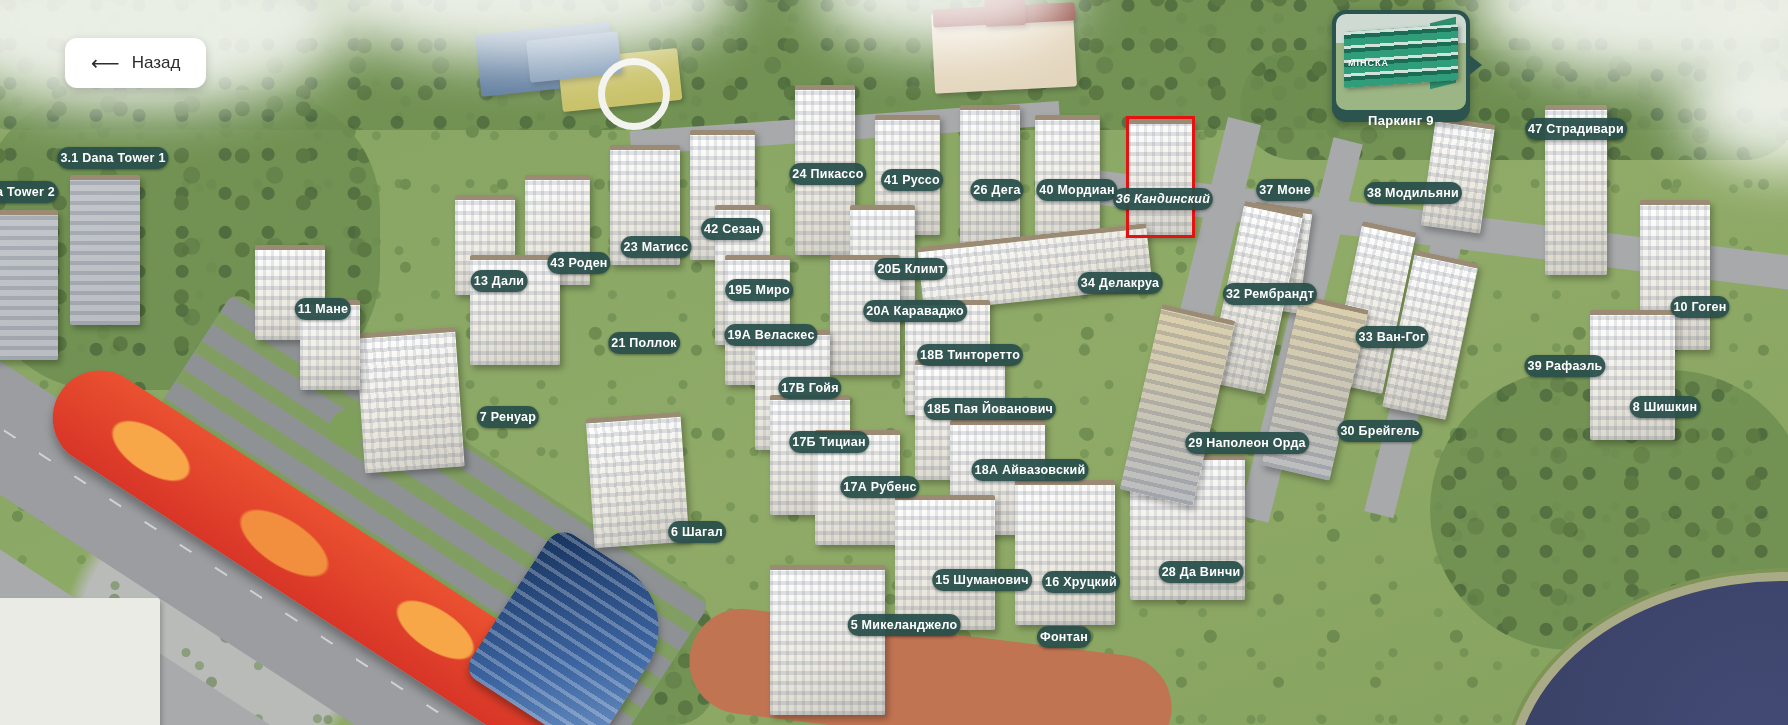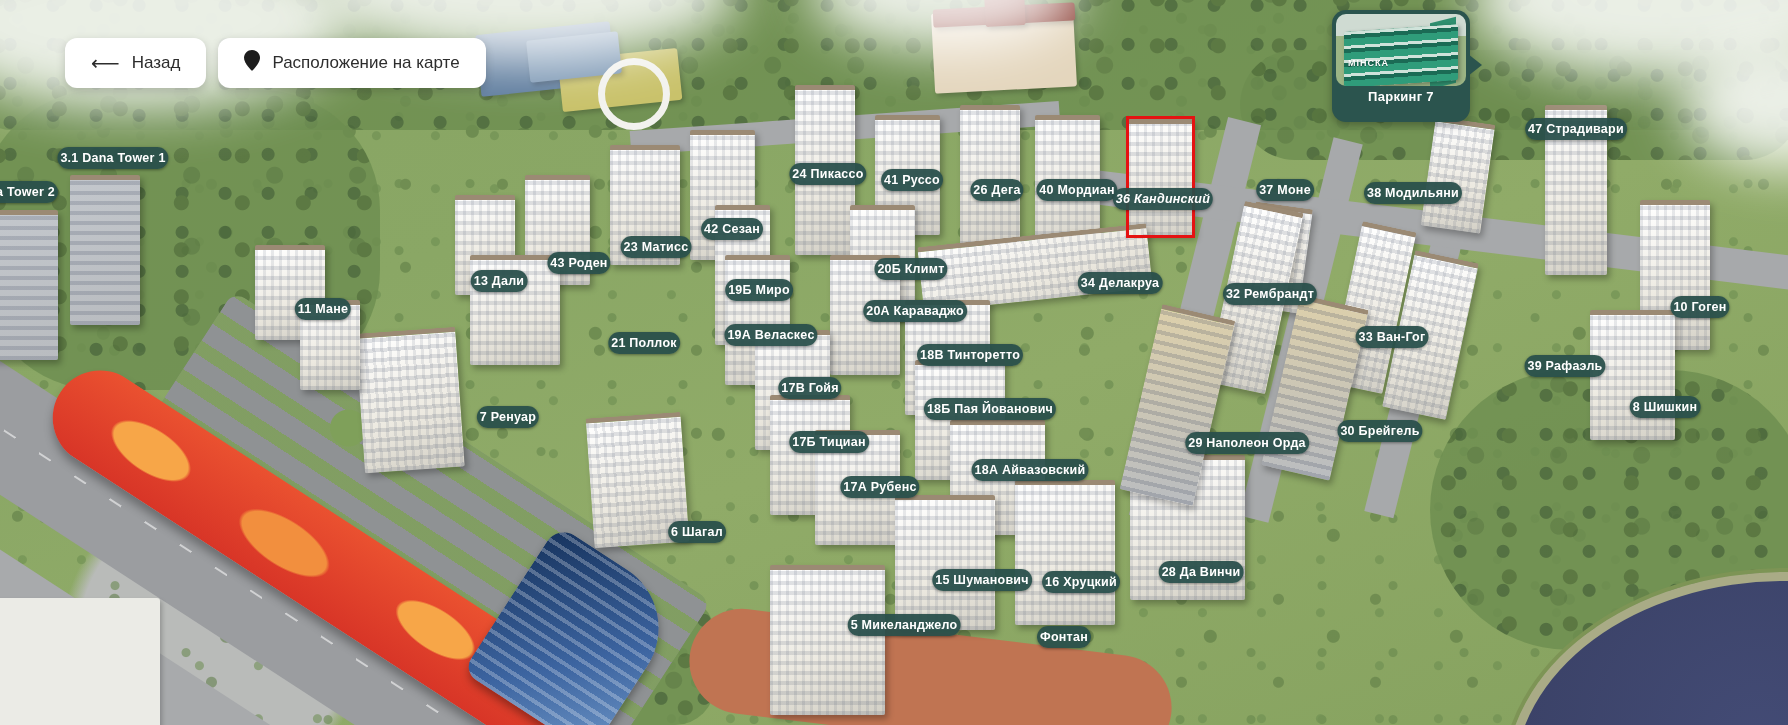--- a/index.html
+++ b/index.html
@@ -62,21 +62,21 @@
   #toolbar{position:absolute;left:65px;top:38px;z-index:10;display:flex;gap:12px;}
   .tool-btn{display:flex;align-items:center;gap:12px;height:50px;padding:0 26px;background:#fff;
     border:none;border-radius:12px;box-shadow:0 3px 10px rgba(0,0,0,.18);cursor:pointer;
     font-size:17px;color:#2d2d2d;font-family:"Liberation Sans",sans-serif;}
   .tool-btn .arrow{font-size:20px;line-height:1;color:#2d2d2d;}
   
   #parking-card{position:absolute;left:1332px;top:10px;z-index:10;width:138px;height:112px;
     background:#2b544e;border-radius:14px;padding:4px;cursor:pointer;box-shadow:0 3px 8px rgba(0,0,0,.3);}
   #parking-card .ptr{position:absolute;right:-12px;top:44px;width:0;height:0;
     border-top:11px solid transparent;border-bottom:11px solid transparent;border-left:14px solid #2b544e;}
-  #parking-img{position:relative;width:100%;height:72px;border-radius:10px;overflow:hidden;
+  #parking-img{position:relative;width:100%;height:96px;border-radius:10px;overflow:hidden;
     background:linear-gradient(180deg,#cfdbd2 0 30%, #9cb585 30% 100%);}
   #parking-img .garage{position:absolute;left:8px;top:14px;width:114px;height:56px;
     background:repeating-linear-gradient(0deg, #2f9c7a 0 7px, #1b6b55 7px 11px, #cfe3da 11px 14px),#35a07e;
     border-radius:2px;transform:skewY(-4deg);box-shadow:2px 2px 4px rgba(0,0,0,.3);}
   #parking-img .garage-side{position:absolute;right:10px;top:6px;width:26px;height:66px;background:#2f8f6f;transform:skewY(-14deg);}
   #parking-img .garage-sign{position:absolute;left:12px;top:44px;color:#fff;font-size:9px;font-weight:700;letter-spacing:1px;
     text-shadow:0 1px 1px rgba(0,0,0,.4);}
   #parking-caption{margin-top:3px;text-align:center;color:#fff;font-size:13px;font-weight:600;letter-spacing:.3px;}
   .pin-icon{display:inline-block;}
 </style>
@@ -201,33 +201,25 @@
       <div class="pill" style="left: 1081px; top: 582px; background: rgba(40, 79, 74, 0.94);">16 Хруцкий</div>
       <div class="pill" style="left: 904px; top: 625px; background: rgba(40, 79, 74, 0.94);">5 Микеланджело</div>
       <div class="pill" style="left: 1064px; top: 637px; background: rgba(40, 79, 74, 0.94);">Фонтан</div>
     </div>
 
   <div id="toolbar">
     <button class="tool-btn">
       <span class="arrow">⟵</span>
       <span>Назад</span>
     </button>
-    <button class="tool-btn">
-      <span class="pin-icon">
-        <svg width="16" height="21" viewBox="0 0 16 21">
-            <path d="M8 0C3.6 0 0 3.5 0 7.8 0 13.6 8 21 8 21s8-7.4 8-13.2C16 3.5 12.4 0 8 0z" fill="#1d1d1d"></path>
-          </svg>
-      </span>
-      <span>Расположение на карте</span>
-    </button>
   </div>
 
   <div id="parking-card">
     <div class="ptr"></div>
     <div id="parking-img">
       <div class="garage-side"></div>
       <div class="garage"></div>
       <div class="garage-sign">МІНСКА</div>
     </div>
-    <div id="parking-caption">Паркинг 7</div>
+    <div id="parking-caption">Паркинг 9</div>
   </div>
 
 </div>
 
 </body></html>

